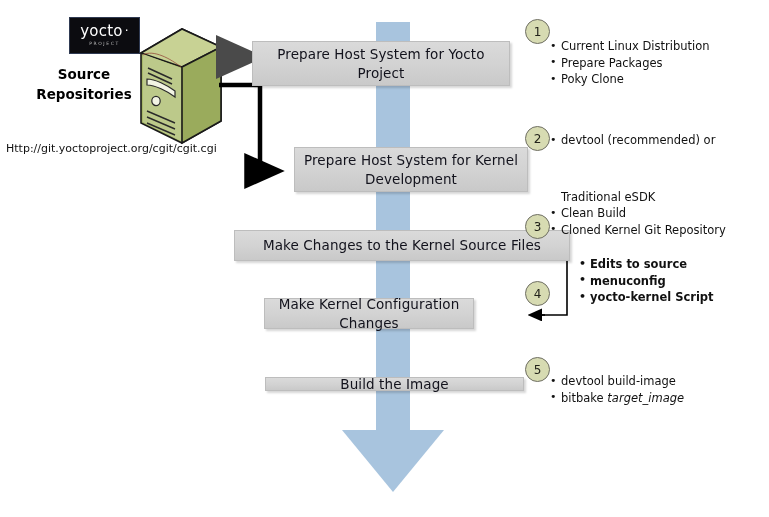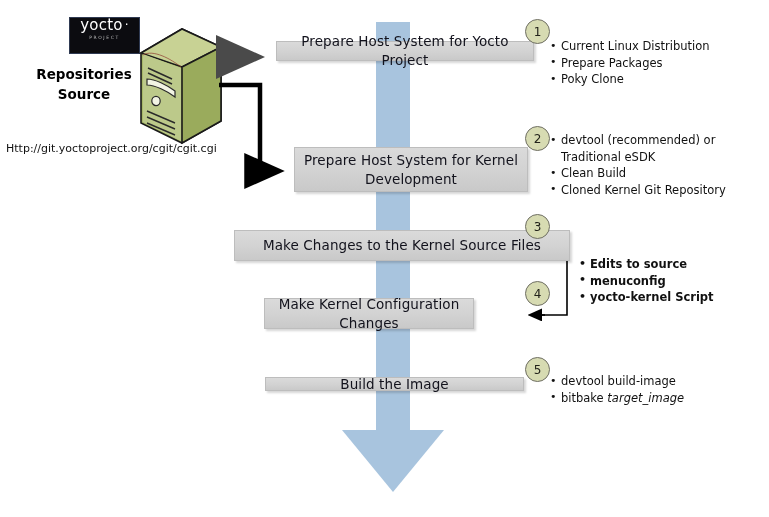--- a/index.html
+++ b/index.html
@@ -44,21 +44,21 @@
     position: absolute;
     left: 69px;
     top: 17px;
     width: 71px;
     height: 37px;
     background: #0c0c10;
     border: 1px solid #2f3a52;
     display: flex;
     flex-direction: column;
     align-items: center;
-    justify-content: flex-start;
+    justify-content: center;
     box-sizing: border-box;
   }
   .yocto-word {
     color: #ffffff;
     font-size: 15px;
     letter-spacing: 0.2px;
     line-height: 15px;
     font-family: "DejaVu Sans", sans-serif;
   }
   .yocto-word .dot {
@@ -113,21 +113,21 @@
     box-sizing: border-box;
     display: flex;
     align-items: center;
     justify-content: center;
     text-align: center;
     font-size: 13.5px;
     color: #12121c;
     line-height: 19px;
     letter-spacing: 0.1px;
   }
-  .pbox-1 { left: 276px; top: 41px;  width: 258px; height: 20px; }
+  .pbox-1 { left: 252px; top: 41px;  width: 258px; height: 45px; }
   .pbox-2 { left: 294px; top: 147px; width: 234px; height: 45px; }
   .pbox-3 { left: 234px; top: 230px; width: 336px; height: 31px; }
   .pbox-4 { left: 264px; top: 298px; width: 210px; height: 31px; }
   .pbox-5 { left: 265px; top: 377px; width: 259px; height: 14px; }
 
   
   .step-circle {
     position: absolute;
     width: 25px;
     height: 25px;
@@ -168,20 +168,21 @@
     content: "\2022";
     position: absolute;
     left: 1px;
     top: -0.5px;
     font-size: 11px;
     color: #111111;
   }
   .bullets li .cont {
     display: block;
     padding-left: 0;
+    margin-top: 40px;
   }
   .bul-1 { left: 549px; top: 38px;  width: 215px; }
   .bul-2 { left: 549px; top: 132px; width: 212px; }
   .bul-34 { left: 578px; top: 256px; width: 180px; font-weight: bold; }
   .bul-5 { left: 549px; top: 373px; width: 212px; }
   .italic-arg { font-style: italic; }
 
   svg.overlay {
     position: absolute;
     left: 0;
@@ -198,22 +199,22 @@
 
   <div class="flow-band"></div>
   <div class="flow-arrowhead"></div>
 
   <div class="yocto-logo">
     <div class="yocto-word"><span>yocto</span><span class="dot">·</span></div>
     <div class="yocto-sub">PROJECT</div>
   </div>
 
   <div class="source-label">
+    <div>Source</div>
     <div>Repositories</div>
-    <div>Source</div>
   </div>
 
   <div class="source-url">Http://git.yoctoproject.org/cgit/cgit.cgi</div>
 
   <div class="server">
     <svg width="86" height="118" viewBox="0 0 86 118">
       <polygon points="4,26 45,2 84,20 84,94 45,116 4,96" fill="#a9b96a" stroke="#1a1a1a" stroke-width="1.6"></polygon>
       <polygon points="4,26 45,2 84,20 45,40" fill="#c8d294" stroke="#1a1a1a" stroke-width="1.6"></polygon>
       <polygon points="45,40 84,20 84,94 45,116" fill="#9aab5c" stroke="#1a1a1a" stroke-width="1.6"></polygon>
       <path d="M6,27 L44,41 L44,114 L6,95 Z" fill="#bcc98a" stroke="none"></path>

